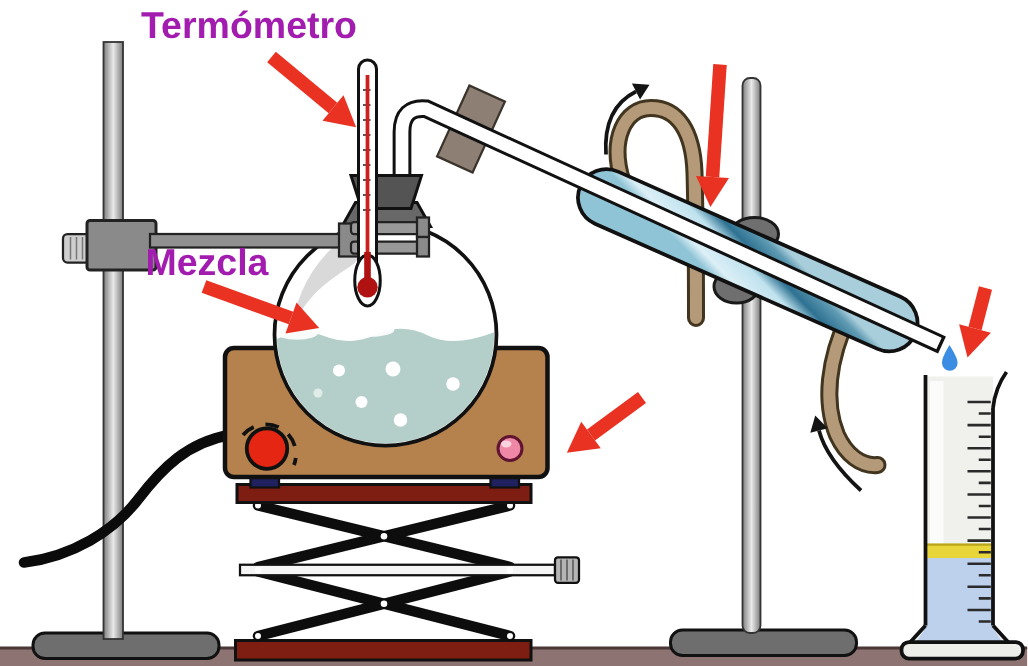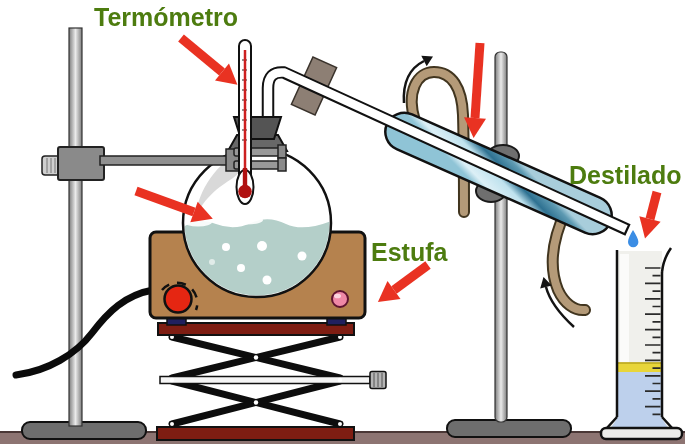--- a/index.html
+++ b/index.html
@@ -1,19 +1,19 @@
 <!DOCTYPE html>
 <html><head>
 <meta charset="utf-8">
 <style>
   html,body{margin:0;padding:0;background:#fff;}
   #stage{position:relative;width:685px;height:444px;background:#ffffff;overflow:hidden;
          font-family:"Liberation Sans", sans-serif;}
   #stage svg{position:absolute;left:0;top:0;}
-  .lbl{position:absolute;font-weight:bold;font-size:25px;line-height:1;color:#4d7c0f;
+  .lbl{position:absolute;font-weight:bold;font-size:25px;line-height:1;color:#a21caf;
        white-space:nowrap;letter-spacing:0px;}
 </style>
 </head>
 <body>
 
 <div id="stage">
 <svg width="685" height="444" viewBox="0 0 685 444">
   <defs>
     <linearGradient id="poleGrad" x1="0" y1="0" x2="1" y2="0">
       <stop offset="0" stop-color="#7d7d7d"></stop>
@@ -211,15 +211,14 @@
       <polygon points="377.9,301.9 387.5,281.1 400.5,298.9" stroke="none"></polygon>
     </g>
     <g>
       <line x1="657" y1="192" x2="650" y2="219" stroke-width="9"></line>
       <polygon points="645,238.4 639.4,216.2 660.6,221.8" stroke="none"></polygon>
     </g>
   </g>
 </svg>
 
 <div class="lbl" style="left:94px;top:5px;">Termómetro</div>
-<div class="lbl" style="left:371px;top:240px;">Estufa</div>
-<div class="lbl" style="left:569px;top:163px;">Destilado</div>
+<div class="lbl" style="left:97px;top:163px;">Mezcla</div>
 </div>
 
 </body></html>

